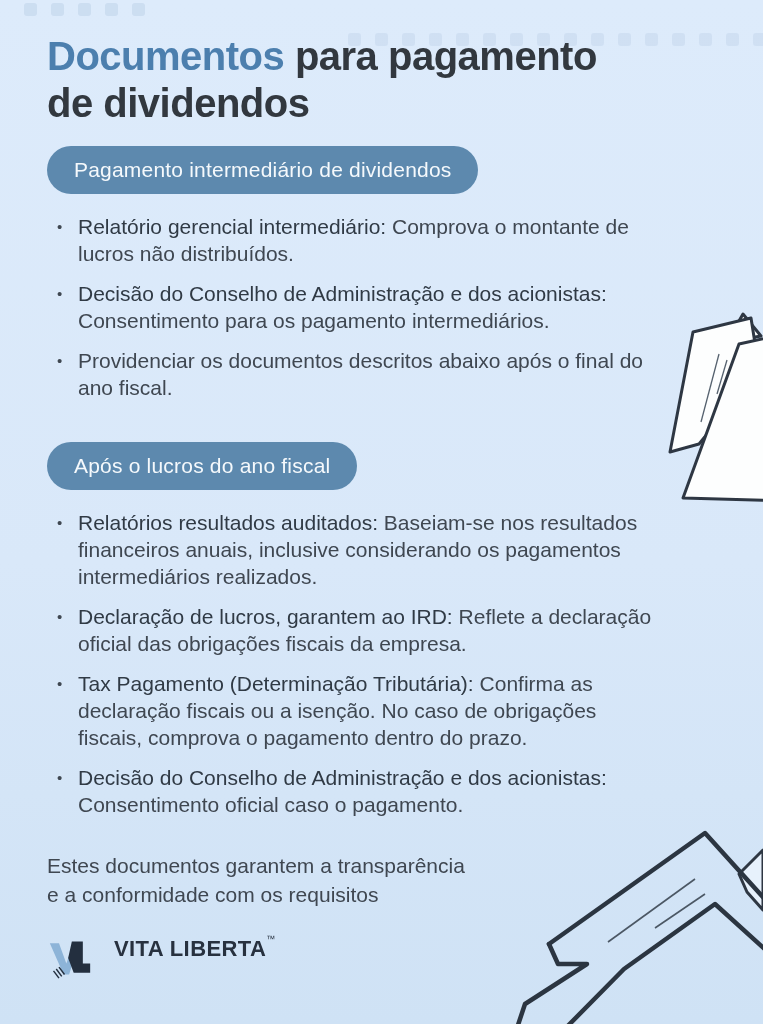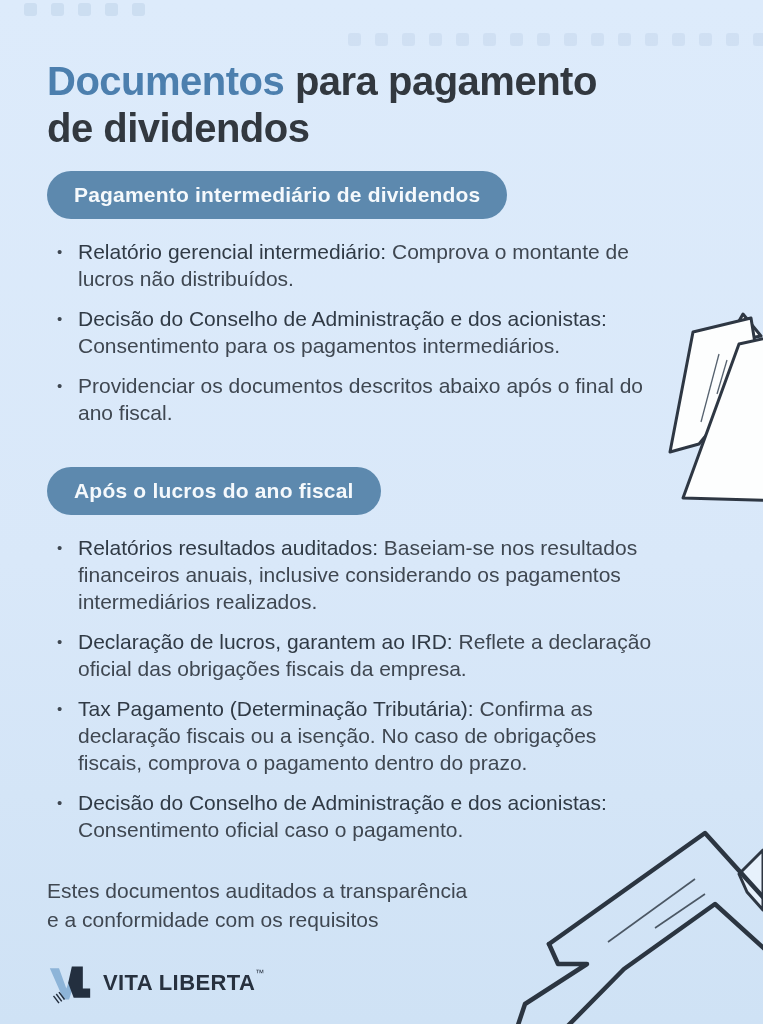--- a/index.html
+++ b/index.html
@@ -17,44 +17,44 @@
   }
   *{margin:0;padding:0;box-sizing:border-box}
   html,body{width:763px;height:1024px}
   body{
     font-family:"Liberation Sans","DejaVu Sans",sans-serif;
     background:linear-gradient(180deg,var(--bg-top) 0%,var(--background) 55%,var(--bg-bottom) 100%);
     color:var(--ink);
     overflow:hidden;
     position:relative;
   }
-  .content{position:relative;z-index:2;padding:58px 47px 0 47px}
+  .content{position:relative;z-index:2;padding:33px 47px 0 47px}
   h1{
     font-size:40px;line-height:47px;font-weight:700;color:var(--title-ink);
     max-width:600px;letter-spacing:-0.5px;
   }
   h1 .hl{color:var(--accent)}
   .badge{
     display:inline-block;background:var(--badge);color:var(--badge-text);
-    font-size:21px;font-weight:700;line-height:26px;
+    font-size:21px;font-weight:400;line-height:26px;
     padding:11px 27px;border-radius:26px;letter-spacing:0.2px;
   }
   .section-1 .badge{margin-top:19px}
   .section-2 .badge{margin-top:28px}
   ul.bullets{list-style:none;margin-top:19px;max-width:614px}
   ul.bullets li{
     position:relative;padding-left:31px;margin-bottom:13px;
     font-size:21px;line-height:27px;color:var(--ink);
   }
   ul.bullets li .dot{
     position:absolute;left:10px;top:0;font-size:15px;line-height:27px;color:var(--ink);
   }
   .lead{font-weight:400;color:var(--ink-bold)}
   .note{margin-top:33px;font-size:21px;line-height:29px;max-width:432px;color:var(--ink)}
-  .brand{margin-top:27px;display:flex;align-items:center;gap:10px}
+  .brand{margin-top:27px;display:flex;gap:21px}
   .brand-text{font-size:22px;font-weight:700;letter-spacing:0.4px;color:#27313f;white-space:nowrap}
   .brand-text sup{font-size:9px;font-weight:400;vertical-align:top;position:relative;top:-2px}
   .illus{position:absolute;pointer-events:none;z-index:1}
   .illus-top{top:302px;right:0;width:100px;height:210px}
   .illus-bottom{bottom:0;right:0;width:272px;height:212px}
   .wm{position:absolute;display:flex;gap:14px;z-index:0}
   .wm-right{top:33px;left:348px}
   .wm-left{top:3px;left:24px}
   .wm i{width:13px;height:13px;background:rgba(140,170,205,.16);border-radius:3px;flex:none}
   .wm-left i{background:rgba(140,170,205,.20)}
@@ -115,36 +115,36 @@
 </svg>
 
 <div class="content">
 
   <h1><span class="hl">Documentos</span> <span>para pagamento de dividendos</span></h1>
 
   <section class="section-1">
     <div class="badge">Pagamento intermediário de dividendos</div>
     <ul class="bullets">
       <li><span class="dot">•</span><span class="lead">Relatório gerencial intermediário:</span> <span>Comprova o montante de lucros não distribuídos.</span></li>
-      <li><span class="dot">•</span><span class="lead">Decisão do Conselho de Administração e dos acionistas:</span> <span>Consentimento para os pagamentos intermediários.</span></li>
+      <li><span class="dot">•</span><span class="lead">Decisão do Conselho de Administração e dos acionistas:</span> <span>Consentimento para os pagamento intermediários.</span></li>
       <li><span class="dot">•</span><span class="lead"></span> <span>Providenciar os documentos descritos abaixo após o final do ano fiscal.</span></li>
     </ul>
   </section>
 
   <section class="section-2">
     <div class="badge">Após o lucros do ano fiscal</div>
     <ul class="bullets">
       <li><span class="dot">•</span><span class="lead">Relatórios resultados auditados:</span> <span>Baseiam-se nos resultados financeiros anuais, inclusive considerando os pagamentos intermediários realizados.</span></li>
       <li><span class="dot">•</span><span class="lead">Declaração de lucros, garantem ao IRD:</span> <span>Reflete a declaração oficial das obrigações fiscais da empresa.</span></li>
       <li><span class="dot">•</span><span class="lead">Tax Pagamento (Determinação Tributária):</span> <span>Confirma as declaração fiscais ou a isenção. No caso de obrigações fiscais, comprova o pagamento dentro do prazo.</span></li>
       <li><span class="dot">•</span><span class="lead">Decisão do Conselho de Administração e dos acionistas:</span> <span>Consentimento oficial caso o pagamento.</span></li>
     </ul>
   </section>
 
-  <p class="note">Estes documentos auditados a transparência e a conformidade com os requisitos</p>
+  <p class="note">Estes documentos garantem a transparência e a conformidade com os requisitos</p>
 
   <div class="brand">
     <svg width="46" height="44" viewBox="0 0 48 48" aria-hidden="true">
       <path d="M2,8 L12,8 L20,30 L28,8 L34,8 L23,42 L17,42 Z" fill="#8db4d8"></path>
       <g stroke="#232f3f" stroke-width="1.6">
         <line x1="6" y1="38" x2="12" y2="46"></line>
         <line x1="9" y1="36" x2="15" y2="44"></line>
         <line x1="12" y1="34" x2="18" y2="42"></line>
       </g>
       <path d="M26,6 L38,6 L38,30 L46,30 L46,40 L28,40 L22,24 Z" fill="#232f3f"></path>

